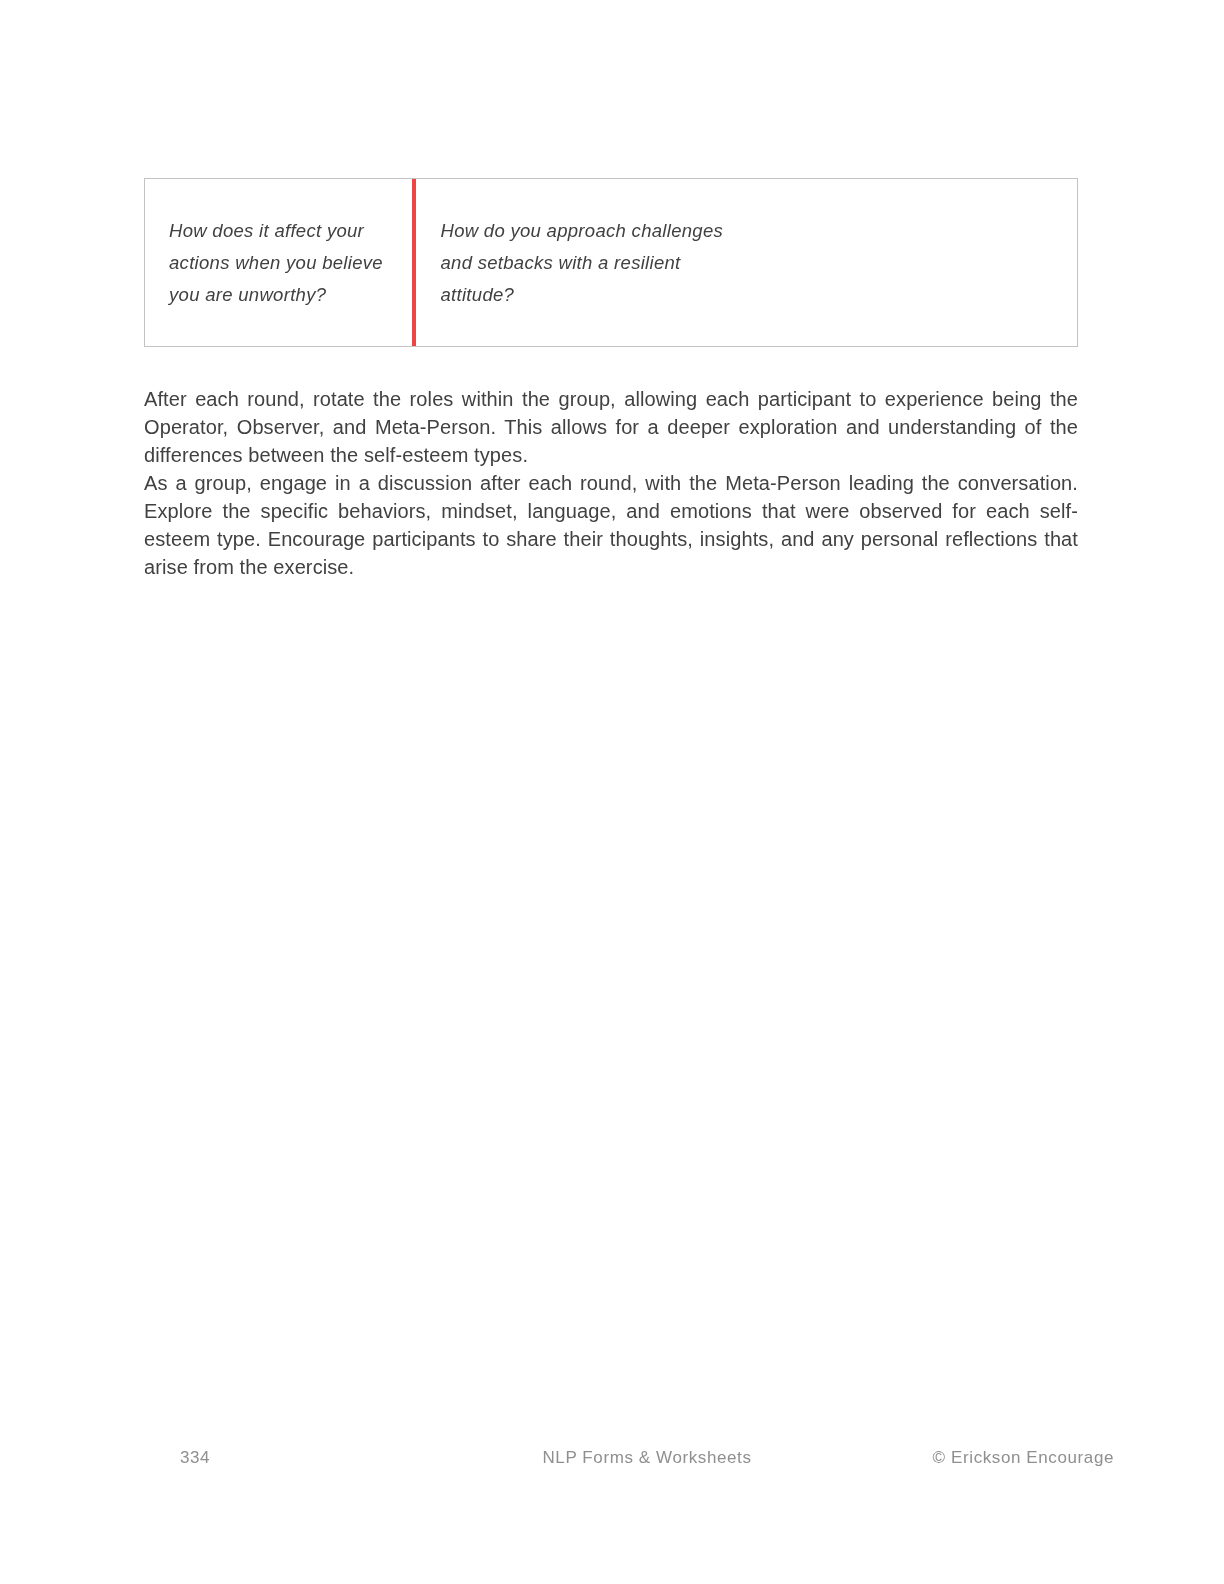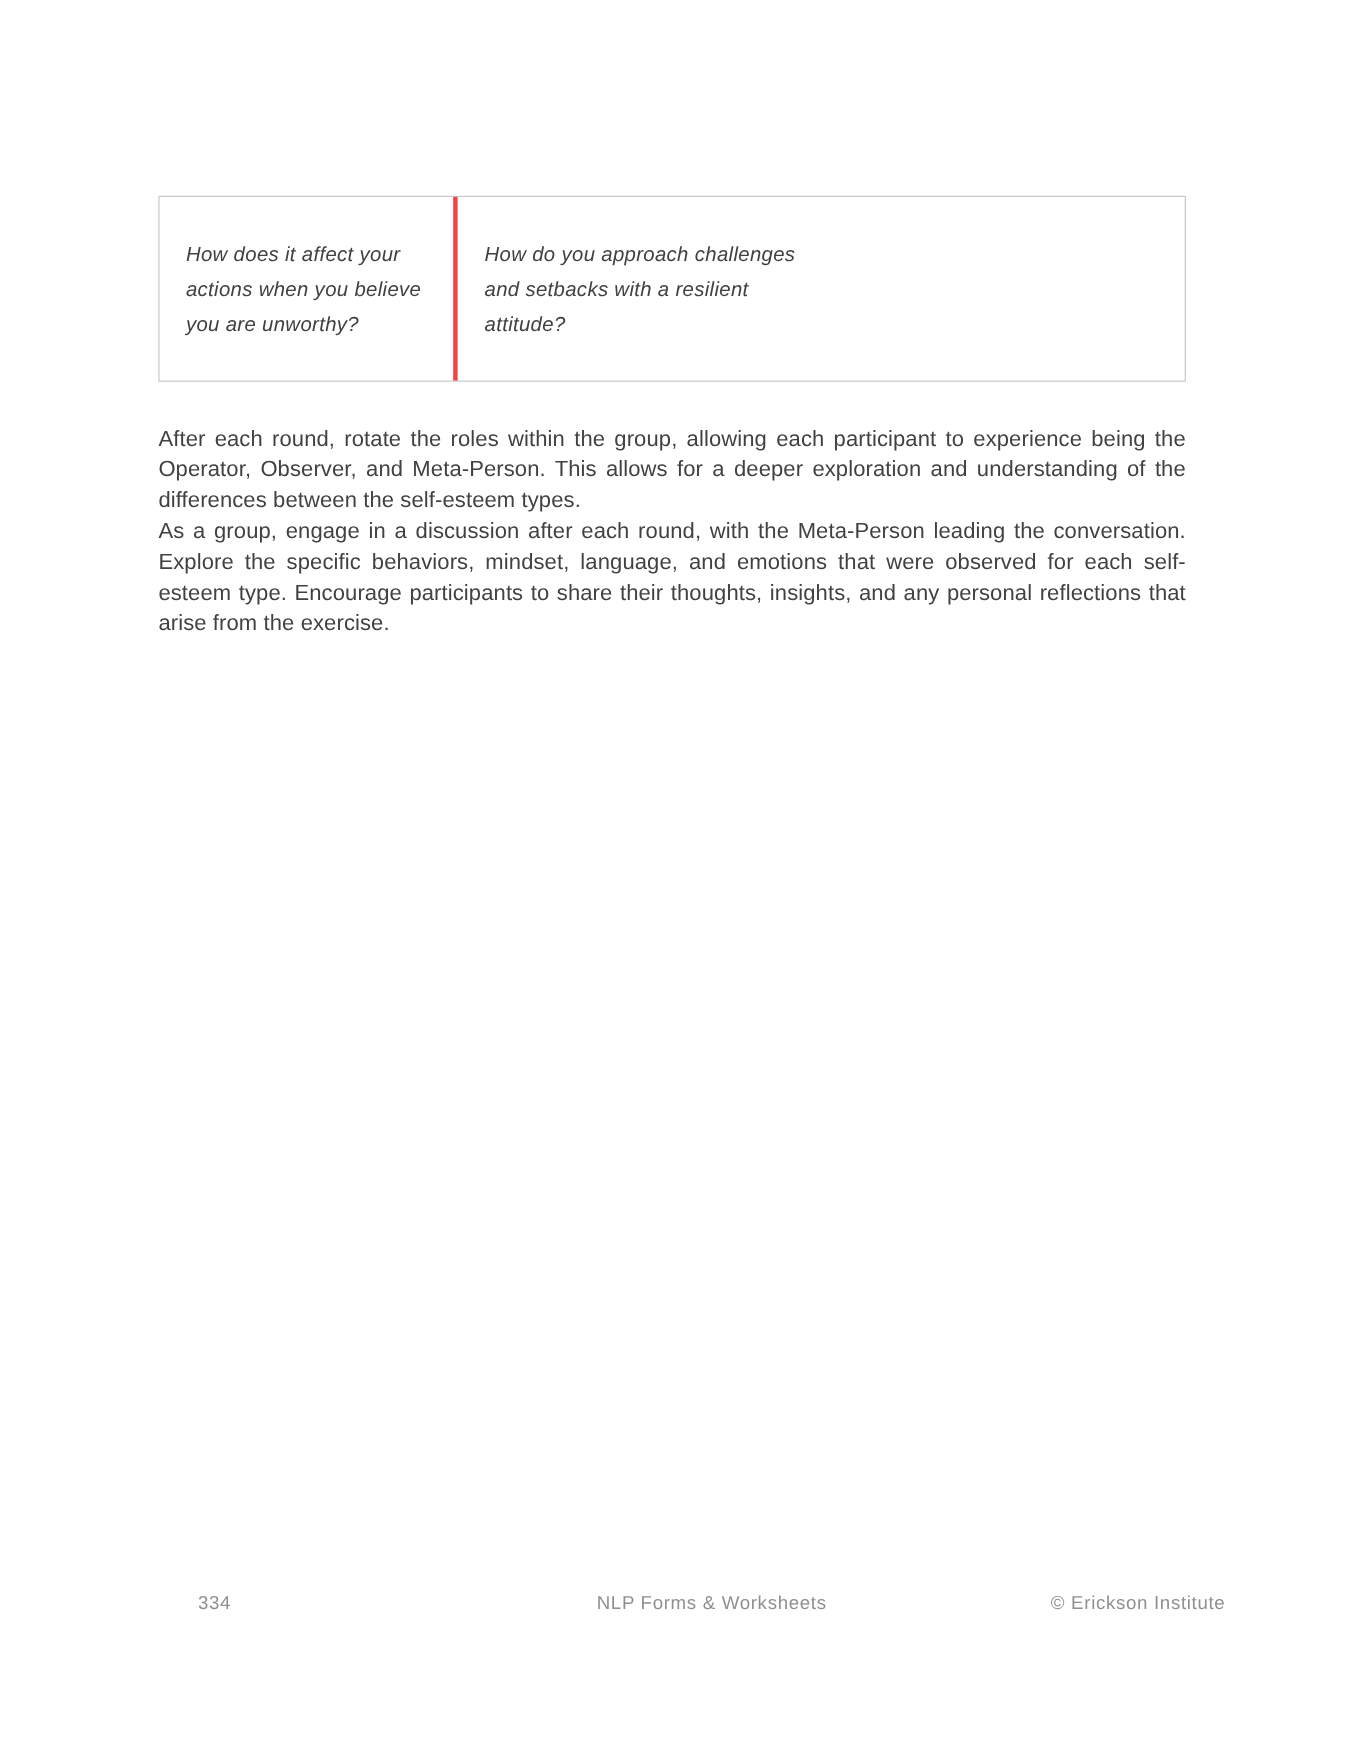--- a/index.html
+++ b/index.html
@@ -97,15 +97,15 @@
 
     <p class="para para-1">After each round, rotate the roles within the group, allowing each participant to experience being the Operator, Observer, and Meta-Person. This allows for a deeper exploration and understanding of the differences between the self-esteem types.</p>
 
     <p class="para para-2">As a group, engage in a discussion after each round, with the Meta-Person leading the conversation. Explore the specific behaviors, mindset, language, and emotions that were observed for each self-esteem type. Encourage participants to share their thoughts, insights, and any personal reflections that arise from the exercise.</p>
 
   </div>
 
   <div class="footer">
     <span class="footer-left">334</span>
     <span class="footer-center">NLP Forms &amp; Worksheets</span>
-    <span class="footer-right">© Erickson Institute</span>
+    <span class="footer-right">© Erickson Encourage</span>
   </div>
 </div>
 
 </body></html>

